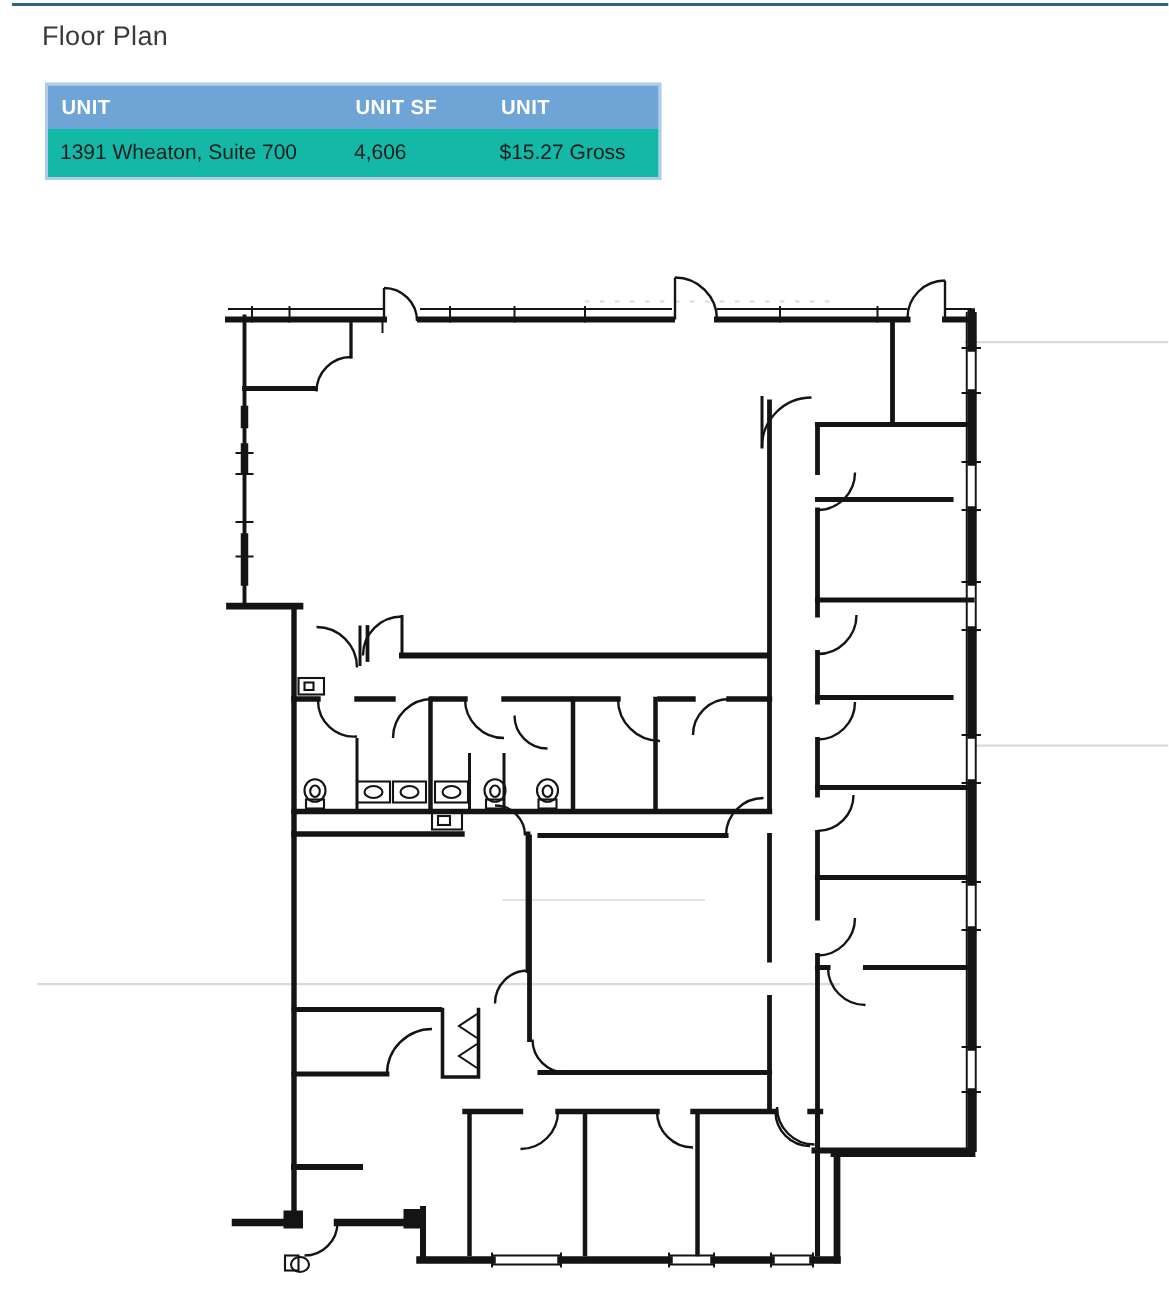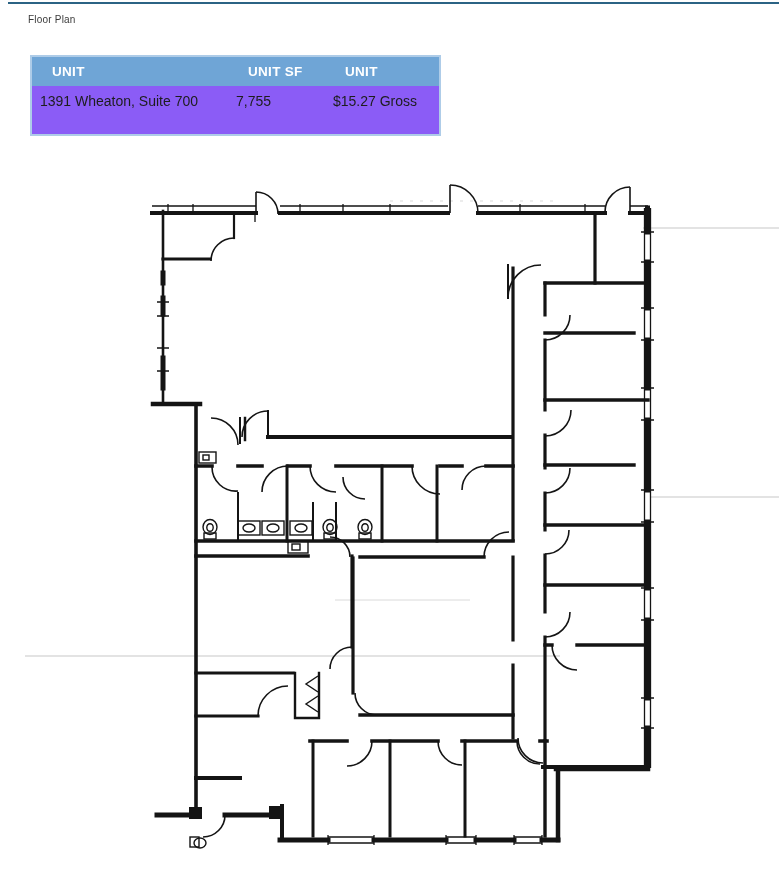--- a/index.html
+++ b/index.html
@@ -9,39 +9,39 @@
     --ink:#141414;
     --text:#1d1d1d;
   }
   html,body{margin:0;padding:0;background:#ffffff;}
   body{
     width:779px;height:877px;position:relative;overflow:hidden;
     font-family:"Liberation Sans","DejaVu Sans",sans-serif;
   }
   .top-rule{position:absolute;left:8px;right:0;top:2px;height:2px;background:var(--top-rule);}
   .page-title{
-    position:absolute;left:28px;top:14px;font-size:10px;color:#3a3a3a;
+    position:absolute;left:28px;top:14px;font-size:18px;color:#3a3a3a;
     letter-spacing:.2px;
   }
   .unit-table{
     position:absolute;left:30px;top:55px;width:407px;
     border:2px solid var(--table-border);
     border-collapse:collapse;background:#fff;
   }
   .unit-table .hdr{
     display:grid;grid-template-columns:196px 97px 114px;
     background:var(--header-bg);height:29px;align-items:center;
   }
   .unit-table .hdr .cell{
-    color:#ffffff;font-weight:bold;font-size:13.5px;padding-left:20px;
+    color:#ffffff;font-weight:bold;font-size:13.5px;padding-left:9px;
     white-space:nowrap;letter-spacing:.3px;
   }
   .unit-table .row{
     display:grid;grid-template-columns:196px 97px 114px;
-    height:48px;align-items:start;background:#8b5cf6;
+    height:32px;align-items:start;background:#14b8a6;
   }
   .unit-table .row .cell{
     color:var(--text);font-size:14px;padding:7px 0 0 8px;white-space:nowrap;
   }
   svg.plan{position:absolute;left:0;top:0;}
   .w{stroke:var(--ink);fill:none;stroke-linecap:square;}
   .arc{stroke:var(--ink);fill:none;stroke-width:1.6;}
   .fix{stroke:var(--ink);fill:none;stroke-width:1.4;}
   .thin{stroke:var(--ink);fill:none;stroke-width:1.3;}
   .noise{stroke:#dadada;fill:none;}
@@ -54,21 +54,21 @@
 <div class="page-title">Floor Plan</div>
 
 <div class="unit-table">
   <div class="hdr">
     <div class="cell">UNIT</div>
     <div class="cell">UNIT SF</div>
     <div class="cell">UNIT</div>
   </div>
   <div class="row">
     <div class="cell">1391 Wheaton, Suite 700</div>
-    <div class="cell">7,755</div>
+    <div class="cell">4,606</div>
     <div class="cell">$15.27 Gross</div>
   </div>
 </div>
 
 <svg class="plan" width="779" height="877" viewBox="0 0 779 877" role="img" aria-label="Scanned black-and-white architectural floor plan of 1391 Wheaton, Suite 700 showing offices, restrooms, corridors and door swings">
 
   <defs>
     <g id="toilet">
       <ellipse cx="0" cy="0" rx="7" ry="7.5" class="fix"></ellipse>
       <ellipse cx="0" cy="0.5" rx="3.2" ry="3.8" class="fix"></ellipse>

